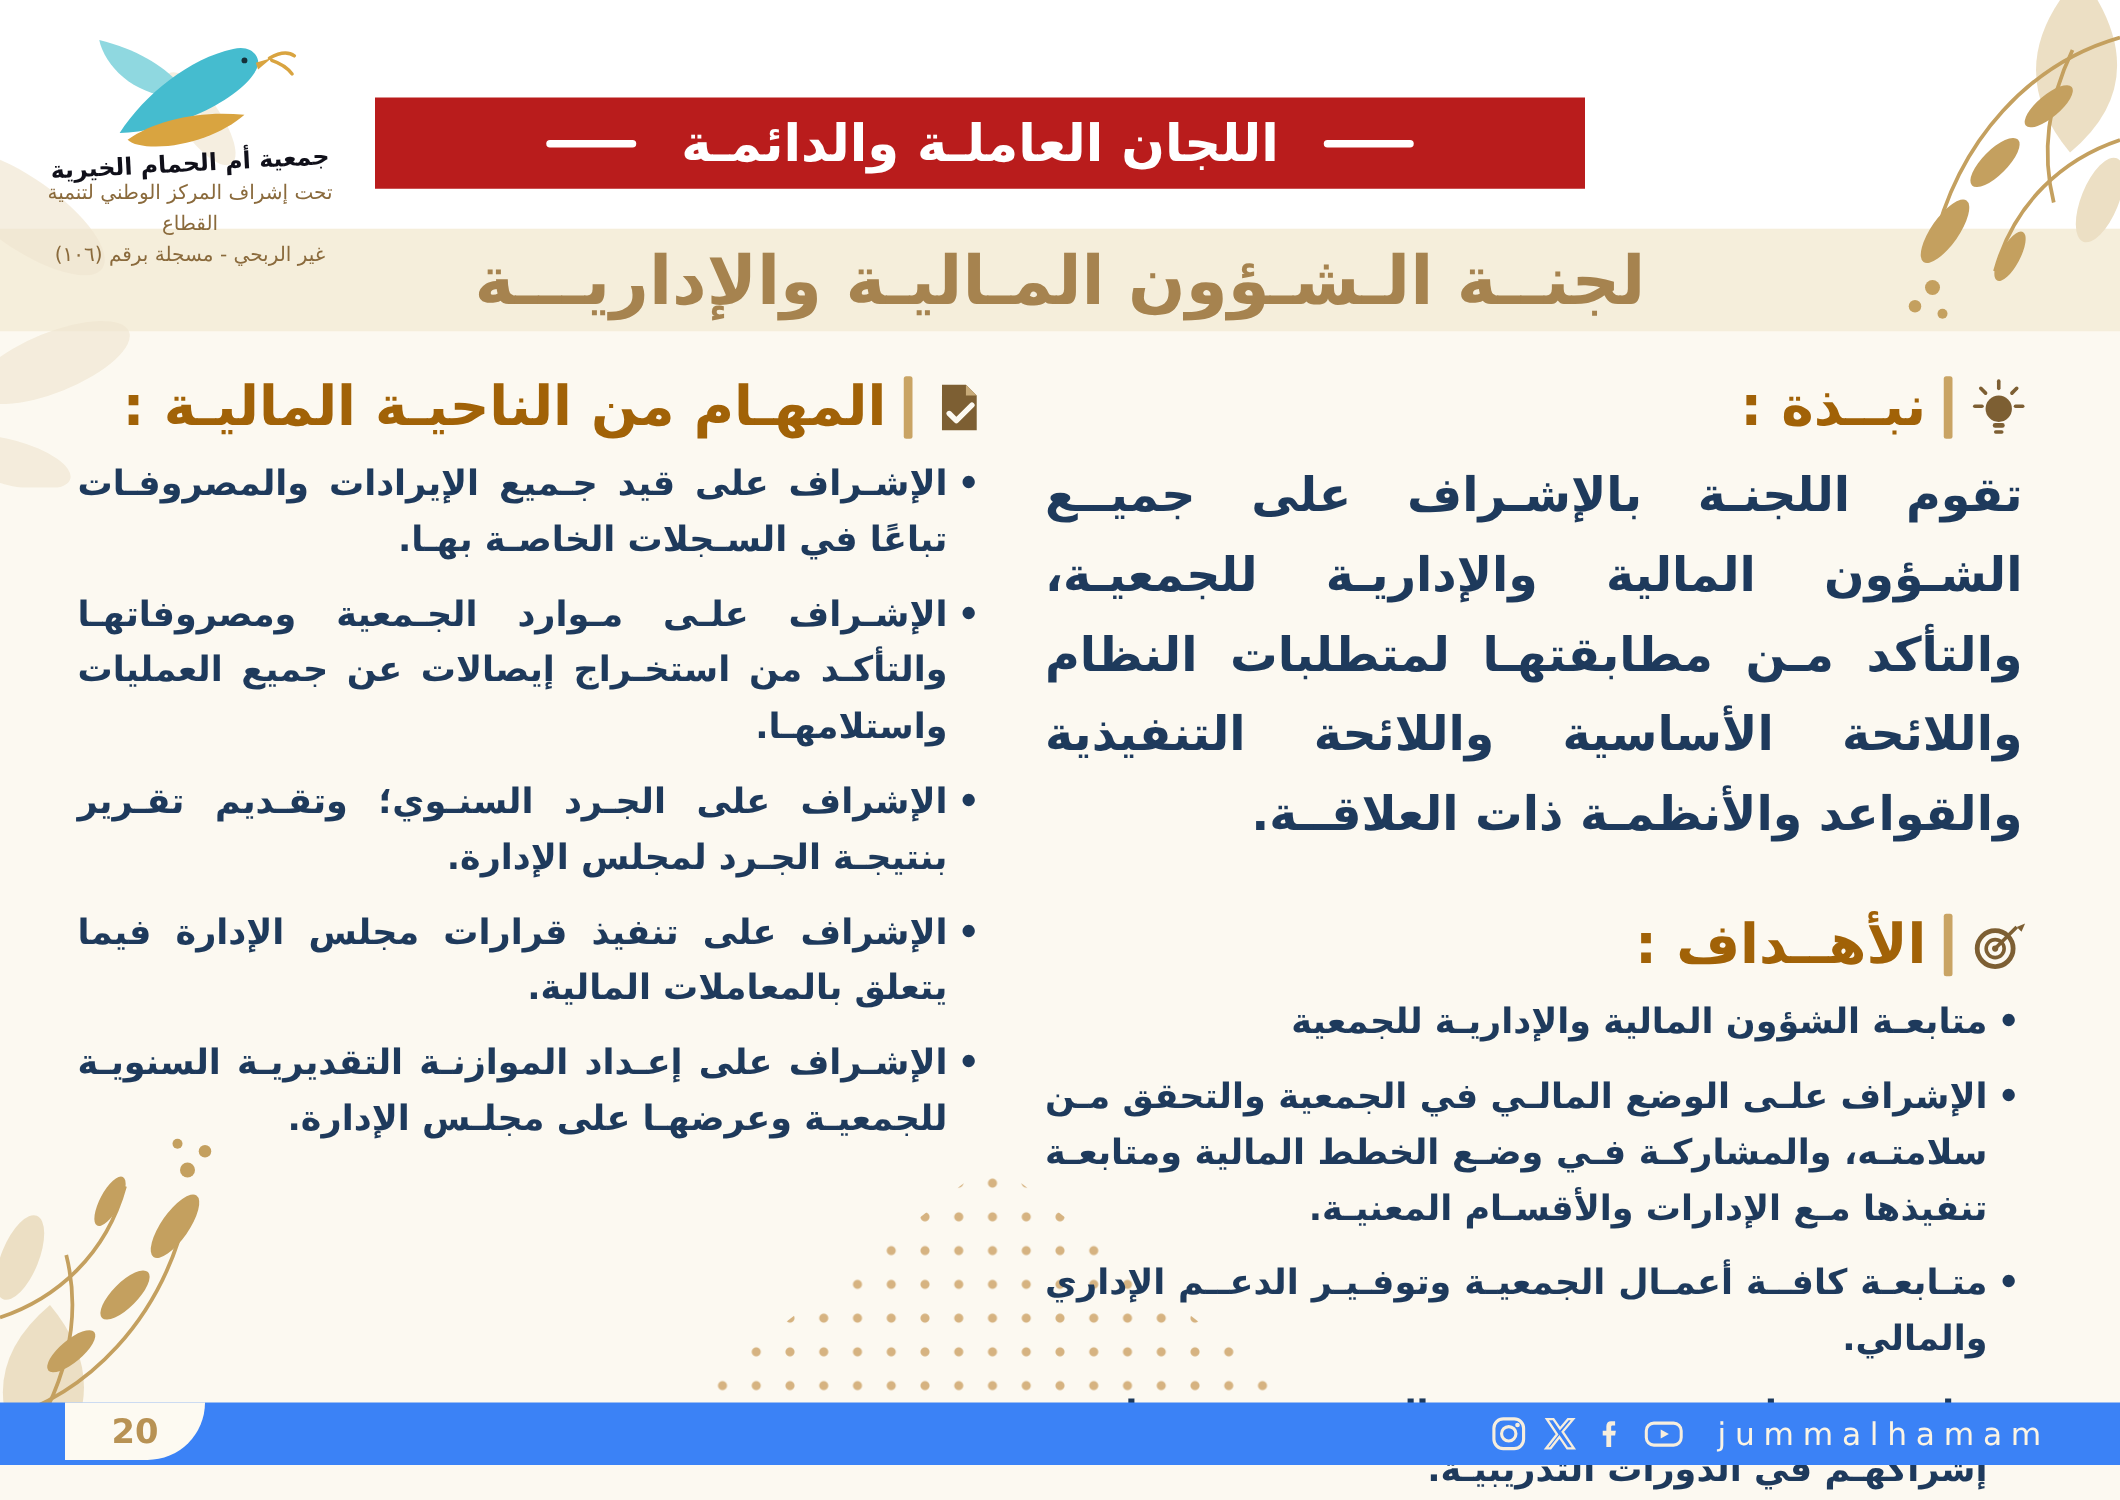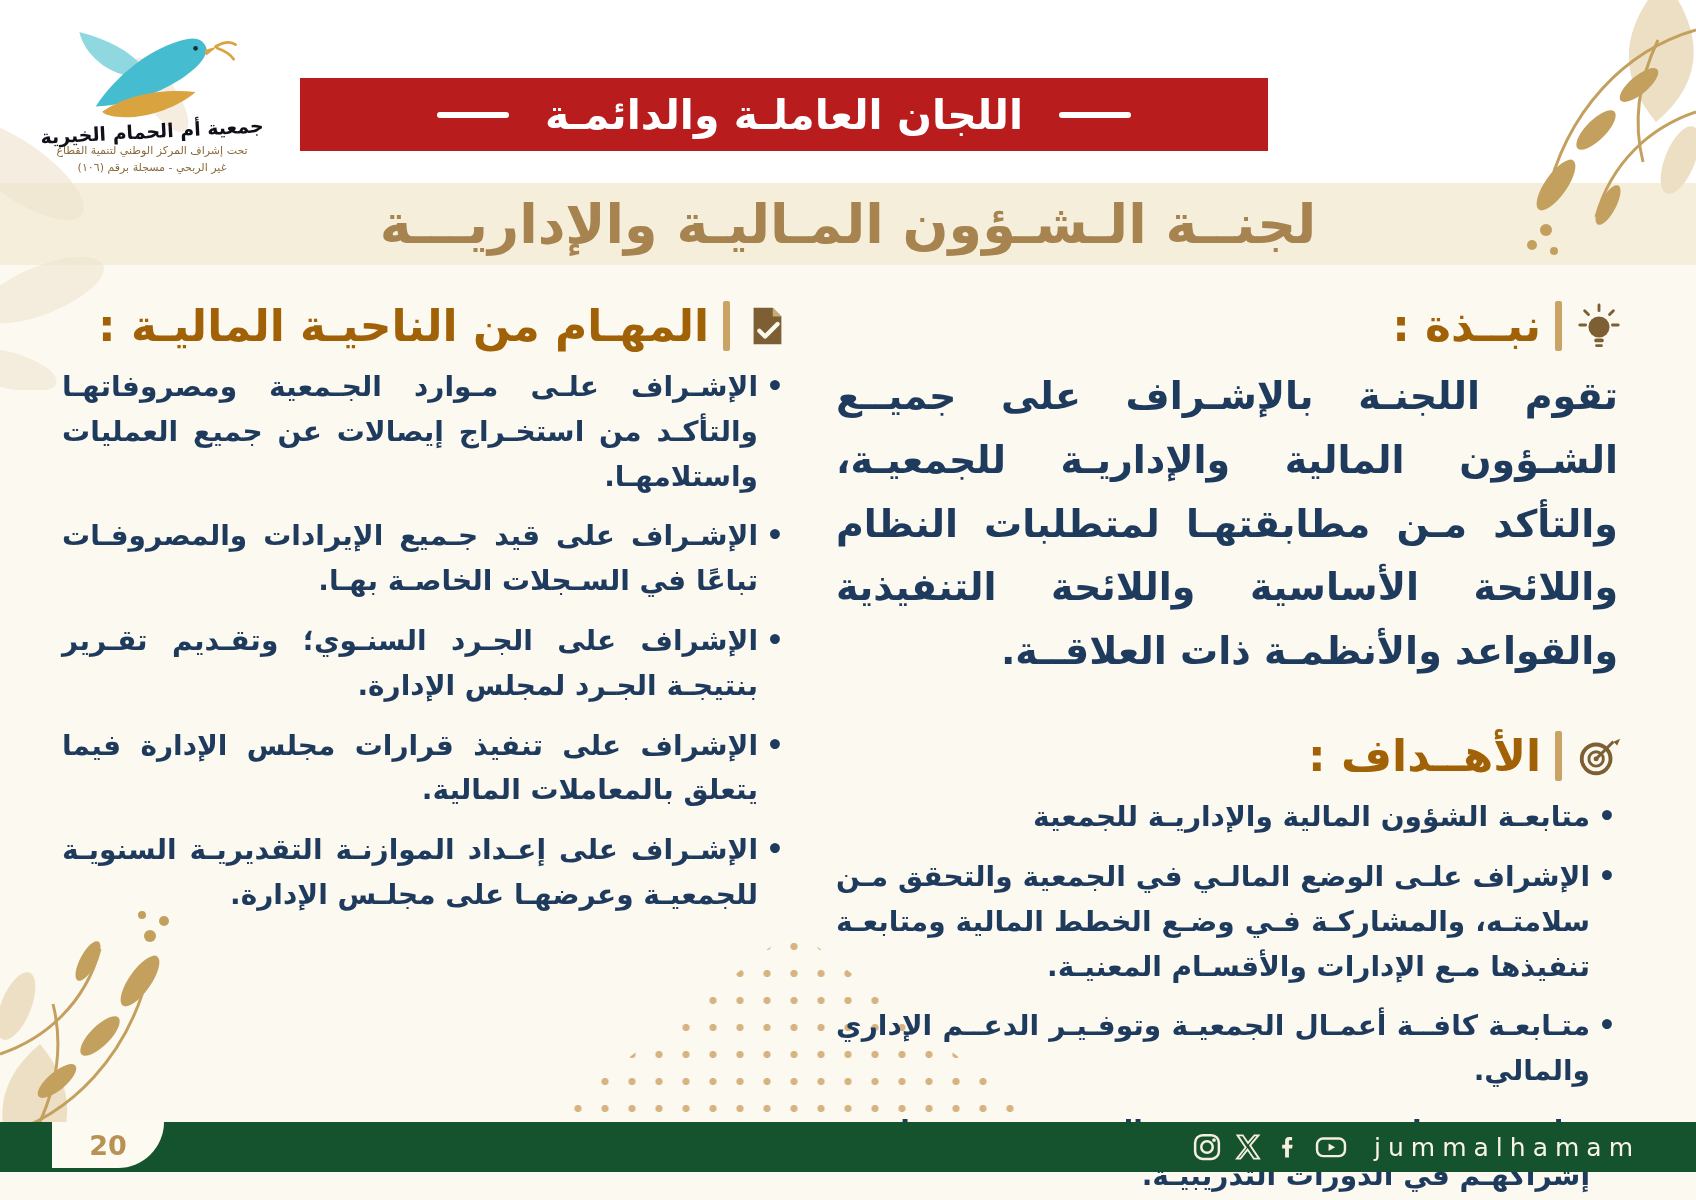--- a/index.html
+++ b/index.html
@@ -14,21 +14,21 @@
 
   
   .banner{position:absolute;top:78px;left:300px;width:968px;height:73px;background:#b91c1c;
           display:flex;align-items:center;justify-content:center;}
   .banner h1{margin:0;font-size:41px;font-weight:bold;color:#ffffff;}
   .banner .dash{display:inline-block;width:72px;height:6px;background:#ffffff;border-radius:3px;margin:0 36px;}
 
   
   .logo{position:absolute;top:12px;left:34px;width:236px;text-align:center;z-index:5;}
   .logo .calligraphy{font-size:19px;font-weight:bold;color:#10101a;transform:rotate(-3deg);margin-top:-14px;}
-  .logo .cap{font-size:11px;color:#8a6a3c;line-height:1.55;}
+  .logo .cap{font-size:16px;color:#8a6a3c;line-height:1.55;}
 
   
   .col{position:absolute;top:300px;z-index:3;}
   .col-a{right:74px;width:786px;}
   .col-b{left:62px;width:728px;}
 
   .sec-head{display:flex;align-items:center;gap:14px;margin:0 0 14px 0;}
   .sec-head .hicon{width:46px;height:46px;flex:0 0 auto;}
   .sec-head .hbar{width:7px;height:50px;background:#c9a464;border-radius:2px;flex:0 0 auto;}
   .sec-head .htitle{font-size:44px;font-weight:bold;color:#a16207;white-space:nowrap;}
@@ -37,21 +37,21 @@
   .body-text.para{font-weight:bold;}
 
   ul.blist{list-style:none;margin:6px 0 0 0;padding:0;}
   ul.blist li{position:relative;padding-right:32px;margin-bottom:15px;
               font-size:28px;line-height:1.6;color:#1e3a5c;text-align:justify;font-weight:bold;}
   ul.blist li::before{content:"•";position:absolute;right:6px;top:0;color:#1e3a5c;}
 
   .gap-objectives{margin-top:46px;}
 
   
-  .footer-bar{position:absolute;left:0;right:0;bottom:28px;height:50px;background:#14532d;z-index:6;}
+  .footer-bar{position:absolute;left:0;right:0;bottom:28px;height:50px;background:#3b82f6;z-index:6;}
   .page-tab{position:absolute;left:52px;top:0;width:112px;height:46px;background:#fdfaf2;
             border-radius:0 0 46px 0;display:flex;align-items:center;justify-content:center;
             font-size:27px;font-weight:bold;color:#b89254;}
   .social{position:absolute;right:56px;top:0;height:50px;display:flex;align-items:center;gap:12px;direction:ltr;}
   .social .handle{color:#fbf4e4;font-size:25px;letter-spacing:7px;margin-left:14px;}
   .social svg{display:block;}
 
   
   .orn{position:absolute;pointer-events:none;z-index:1;}
   .orn-tr{right:0;top:0;width:300px;height:270px;}
@@ -188,22 +188,22 @@
     <div class="sec-head">
       <svg class="hicon" viewBox="0 0 48 48">
         <path d="M10 5 h20 l9 9 v29 h-29 z" fill="#7d5f33"></path>
         <path d="M30 5 v9 h9 z" fill="#c8ab79"></path>
         <path d="M16 29 l6 6 L35 22" stroke="#fcf9f1" stroke-width="4.5" fill="none" stroke-linecap="round" stroke-linejoin="round"></path>
       </svg>
       <span class="hbar"></span>
       <span class="htitle">المهـام من الناحيـة الماليـة :</span>
     </div>
     <ul class="blist">
+        <li>الإشـراف على قيد جـميع الإيرادات والمصروفـات تباعًا في السـجلات الخاصـة بهـا.</li>
         <li>الإشـراف علـى مـوارد الجـمعية ومصروفاتهـا والتأكـد من استخـراج إيصالات عن جميع العمليات واستلامهـا.</li>
-        <li>الإشـراف على قيد جـميع الإيرادات والمصروفـات تباعًا في السـجلات الخاصـة بهـا.</li>
         <li>الإشراف على الجـرد السنـوي؛ وتقـديم تقـرير بنتيجـة الجـرد لمجلس الإدارة.</li>
         <li>الإشراف على تنفيذ قرارات مجلس الإدارة فيما يتعلق بالمعاملات المالية.</li>
         <li>الإشـراف على إعـداد الموازنـة التقديريـة السنويـة للجمعيـة وعرضهـا على مجلـس الإدارة.</li>
       </ul>
   </section>
 
   <footer class="footer-bar">
     <div class="page-tab">
       <span>20</span>
     </div>

